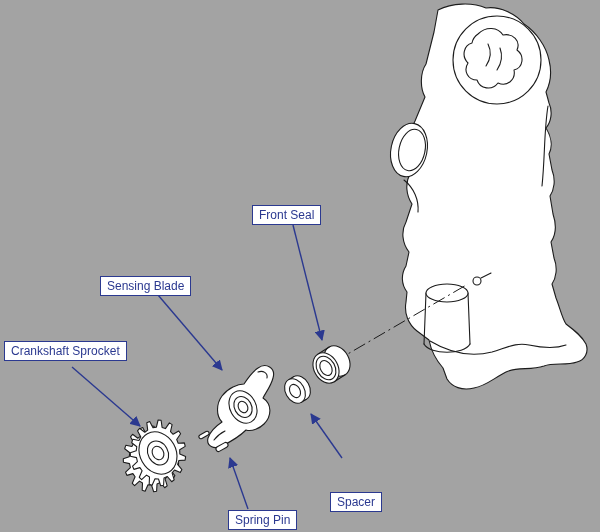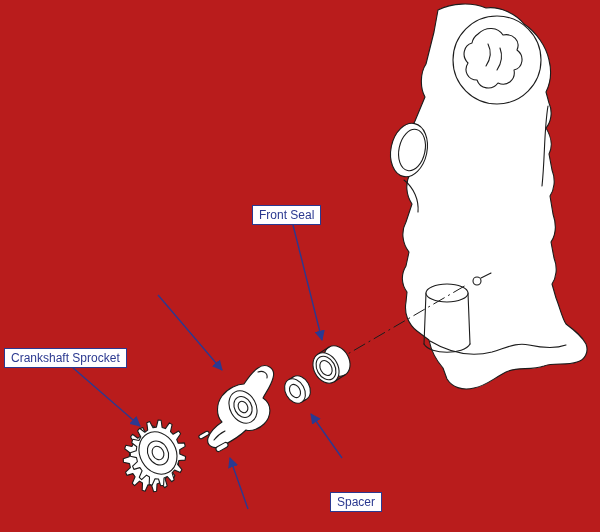--- a/index.html
+++ b/index.html
@@ -1,18 +1,18 @@
 <!DOCTYPE html>
 <html style="--label: #2b3990; --line: #1c1c1c;"><head>
 <meta charset="utf-8">
 <style>
   :root { --label:#2b3990; --line:#1c1c1c; }
   html,body { margin:0; padding:0; background:#fff; }
   .stage {
-    position:relative; width:600px; height:532px; background:#b91c1c;
+    position:relative; width:600px; height:532px; background:#a3a3a3;
     font-family:"Liberation Sans", sans-serif; overflow:hidden;
   }
   .stage svg { position:absolute; inset:0; }
   .ink   { stroke:var(--line); stroke-width:1.1; fill:none; stroke-linecap:round; stroke-linejoin:round; }
   .inkfill { stroke:var(--line); stroke-width:1.1; fill:#fff; stroke-linecap:round; stroke-linejoin:round; }
   .dashdot { stroke:var(--line); stroke-width:1; fill:none; stroke-dasharray:13 4 2 4; }
   .blue  { stroke:var(--label); stroke-width:1.4; fill:none; }
   .bluehead { fill:var(--label); }
   .label {
     position:absolute; border:1px solid var(--label); color:var(--label);
@@ -111,16 +111,18 @@
     <g>
       <path class="blue" marker-end="url(#arrow)" d="M 72 367 L 140 426"></path>
       <path class="blue" marker-end="url(#arrow)" d="M 158 295 L 222 370"></path>
       <path class="blue" marker-end="url(#arrow)" d="M 293 225 L 322 340"></path>
       <path class="blue" marker-end="url(#arrow)" d="M 342 458 L 311 414"></path>
       <path class="blue" marker-end="url(#arrow)" d="M 248 509 L 230 458"></path>
     </g>
   </svg>
 
   <div class="label" style="left:252px; top:205px;">Front Seal</div>
-  <div class="label" style="left:4px; top:348px;">Crankshaft Sprocket</div>
+  <div class="label" style="left:100px; top:276px;">Sensing Blade</div>
+  <div class="label" style="left:4px; top:341px;">Crankshaft Sprocket</div>
   <div class="label" style="left:330px; top:459px;margin-top:33px;">Spacer</div>
+  <div class="label" style="left:228px; top:510px;">Spring Pin</div>
 
 </div>
 
 </body></html>

